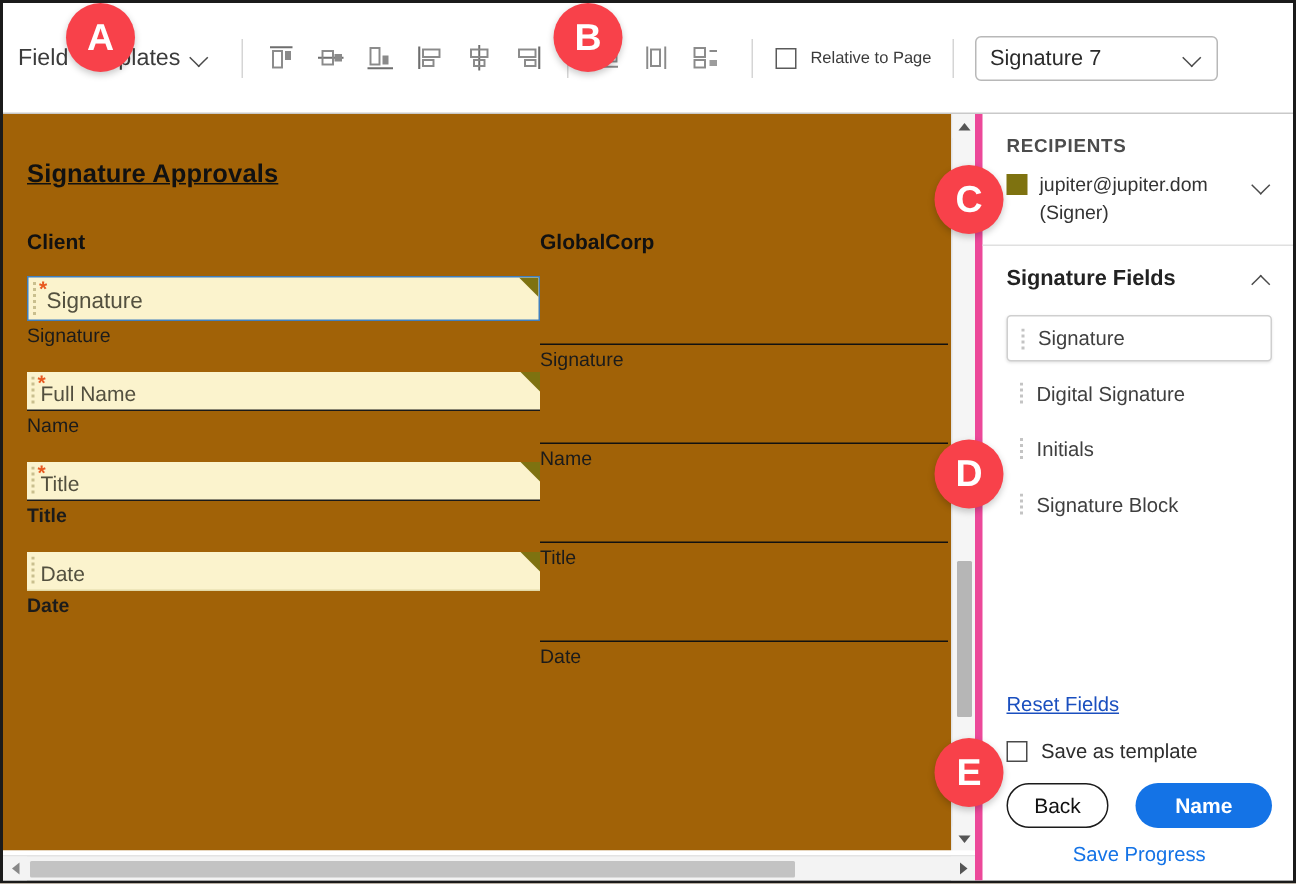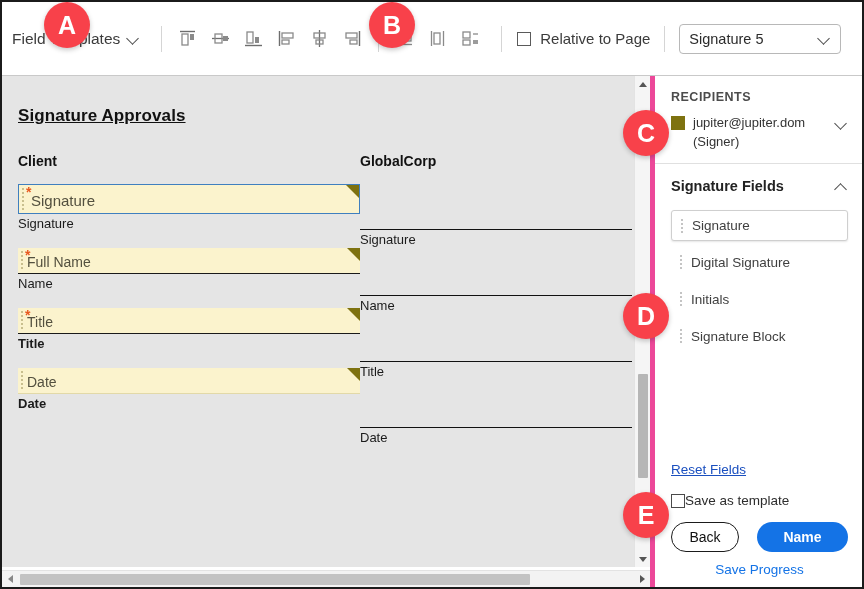--- a/index.html
+++ b/index.html
@@ -91,21 +91,21 @@
     cursor: pointer;
     white-space: nowrap;
   }
   .chkbox {
     width: 14px; height: 14px;
     border: 1.8px solid #5a5a5a;
     background: #fff;
     flex: none;
   }
   .chk-text {
-    font-size: 15px;
+    font-size: 11px;
     color: #3b3b3b;
   }
 
   #sig-select {
     width: 162px;
     height: 30px;
     border: 1px solid #b8b8b8;
     border-radius: 4px;
     background: #fff;
     display: flex;
@@ -126,21 +126,21 @@
     width: 648px;
     height: 491px;
     background: #ffffff;
     overflow: hidden;
   }
   #doc-canvas {
     position: absolute;
     left: 0; top: 0;
     width: 632px;
     height: 491px;
-    background: #e5e5e5;
+    background: #a16207;
     padding: 30px 0 0 16px;
   }
 
   #doc-title {
     font-size: 17px;
     font-weight: bold;
     color: #111;
     text-decoration: underline;
     letter-spacing: .1px;
     margin-bottom: 27px;
@@ -371,20 +371,21 @@
     display: inline-block;
     font-size: 13.5px;
     color: #1a4fbf;
     text-decoration: underline;
     cursor: pointer;
     margin-bottom: 16px;
   }
   .save-tpl-row {
     display: flex;
     align-items: center;
+    gap: 9px;
     cursor: pointer;
     margin-bottom: 14px;
   }
   .save-tpl-row .chkbox { border-color: #4a4a4a; }
   .save-tpl-text { font-size: 13.5px; color: #2d2d2d; }
 
   .btn-row {
     display: flex;
     gap: 18px;
     align-items: center;
@@ -524,21 +525,21 @@
     <div class="tb-sep" style="margin-left:14px;"></div>
 
     <div class="chk-wrap" style="margin-left:6px;">
       <span class="chkbox"></span>
       <span class="chk-text">Relative to Page</span>
     </div>
 
     <div class="tb-sep" style="margin-left:14px;margin-right:14px;"></div>
 
     <div id="sig-select">
-      <span class="sel-val">Signature 5</span>
+      <span class="sel-val">Signature 7</span>
       <span class="chev"></span>
     </div>
   </div>
 
   <div id="doc-pane">
     <div id="doc-canvas">
 
       <div id="doc-title">Signature Approvals</div>
 
       <div class="cols">

